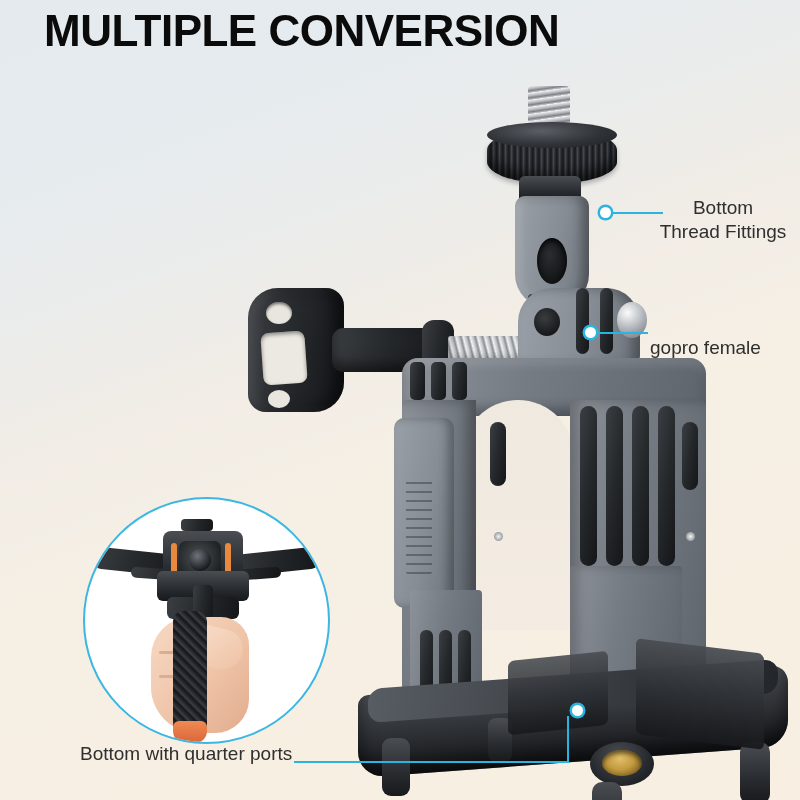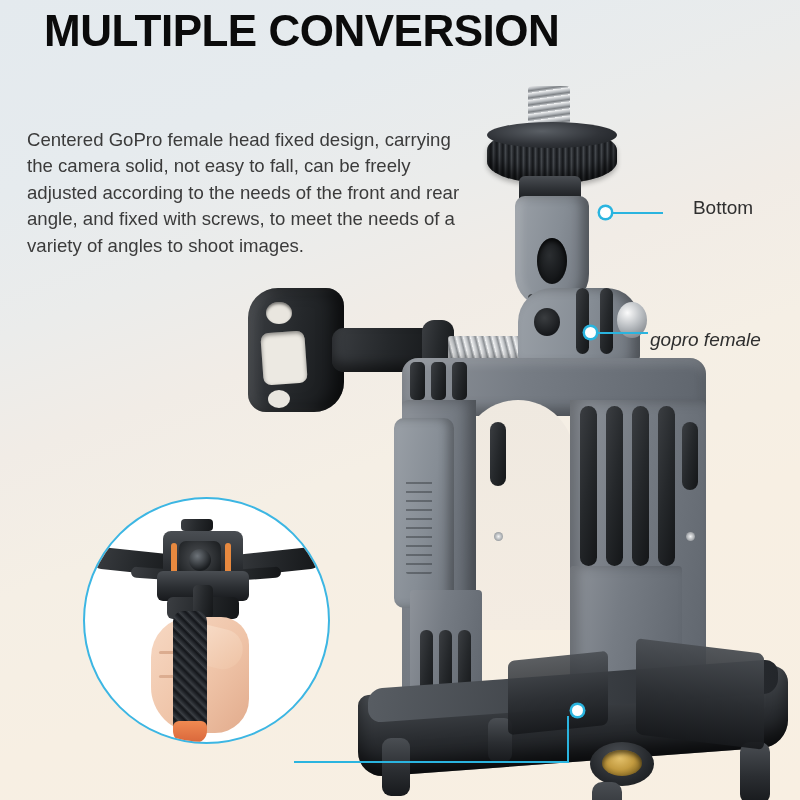--- a/index.html
+++ b/index.html
@@ -33,21 +33,21 @@
   .body-copy{
     position:absolute;left:27px;top:127px;width:452px;
     font-size:18.6px;line-height:1.42;color:#3b3b3b;
     font-family:"Liberation Sans", sans-serif;
   }
   .callout-label{
     position:absolute;font-size:19px;color:#2f2f2f;line-height:1.25;
     font-family:"Liberation Sans", sans-serif;
   }
   #lbl-quarter{left:648px;top:196px;width:150px;text-align:center;}
-  #lbl-gopro{left:650px;top:328px;font-style:italic;}
+  #lbl-gopro{left:650px;top:336px;}
   #lbl-bottom{left:80px;top:742px;font-size:19px;color:#2f2f2f;}
 
   
   .leader{position:absolute;background:#2ab4df;}
   .dot{
     position:absolute;width:11px;height:11px;border-radius:50%;
     background:#ffffff;box-shadow:0 0 0 2.5px #2ab4df;
   }
 
   
@@ -67,21 +67,20 @@
 </style>
 </head>
 <body>
 
 <div id="stage">
 
   <div class="title">
     <span>MULTIPLE CONVERSION</span>
   </div>
 
-  <div class="body-copy">Centered GoPro female head fixed design, carrying the camera solid, not easy to fall, can be freely adjusted according to the needs of the front and rear angle, and fixed with screws, to meet the needs of a variety of angles to shoot images.</div>
 
   <div class="pp" style="left:240px;top:70px;width:560px;height:730px;">
 
     <div>
 
       <div class="pp sil" style="left:288px;top:16px;width:42px;height:48px;border-radius:4px;
                   background:repeating-linear-gradient(172deg,#f2f3f4 0px,#b5b9bd 3px,#7e8286 5px,#c9cccf 7px);"></div>
 
       <div class="pp" style="left:247px;top:58px;width:130px;height:56px;border-radius:50%/40%;
                   background:repeating-linear-gradient(90deg,#4c5055 0px,#2a2d31 2px,#15171a 4px,#3a3e43 6px);
@@ -200,29 +199,31 @@
                   border-radius:6px;transform:skewY(7deg);opacity:.95;"></div>
       <div class="pp blk2" style="left:268px;top:586px;width:100px;height:74px;
                   border-radius:6px;transform:skewY(-6deg);opacity:.9;"></div>
     </div>
   </div>
 
   <div class="dot" style="left:600px;top:207px;"></div>
   <div class="leader" style="left:611px;top:211.5px;width:52px;height:2px;"></div>
   <div class="callout-label" id="lbl-quarter">
     <span>Bottom</span><br>
+    <span>Thread Fittings</span>
   </div>
 
   <div class="dot" style="left:585px;top:327px;"></div>
   <div class="leader" style="left:596px;top:331.5px;width:52px;height:2px;"></div>
   <div class="callout-label" id="lbl-gopro">gopro female</div>
 
   <div class="dot" style="left:572px;top:705px;"></div>
   <div class="leader" style="left:567px;top:716px;width:2px;height:46px;"></div>
   <div class="leader" style="left:294px;top:761px;width:275px;height:2px;"></div>
+  <div class="callout-label" id="lbl-bottom">Bottom with quarter ports</div>
 
   <div id="inset">
 
     <div class="pp blk" style="left:6px;top:52px;width:96px;height:22px;border-radius:12px;transform:rotate(6deg);"></div>
     <div class="pp blk" style="left:140px;top:52px;width:96px;height:22px;border-radius:12px;transform:rotate(-6deg);"></div>
     <div class="pp blk" style="left:46px;top:70px;width:72px;height:11px;border-radius:6px;transform:rotate(4deg);"></div>
     <div class="pp blk" style="left:124px;top:70px;width:72px;height:11px;border-radius:6px;transform:rotate(-4deg);"></div>
 
     <div class="pp blk2" style="left:78px;top:32px;width:80px;height:62px;border-radius:8px;"></div>
     <div class="pp" style="left:94px;top:42px;width:42px;height:40px;border-radius:7px;

